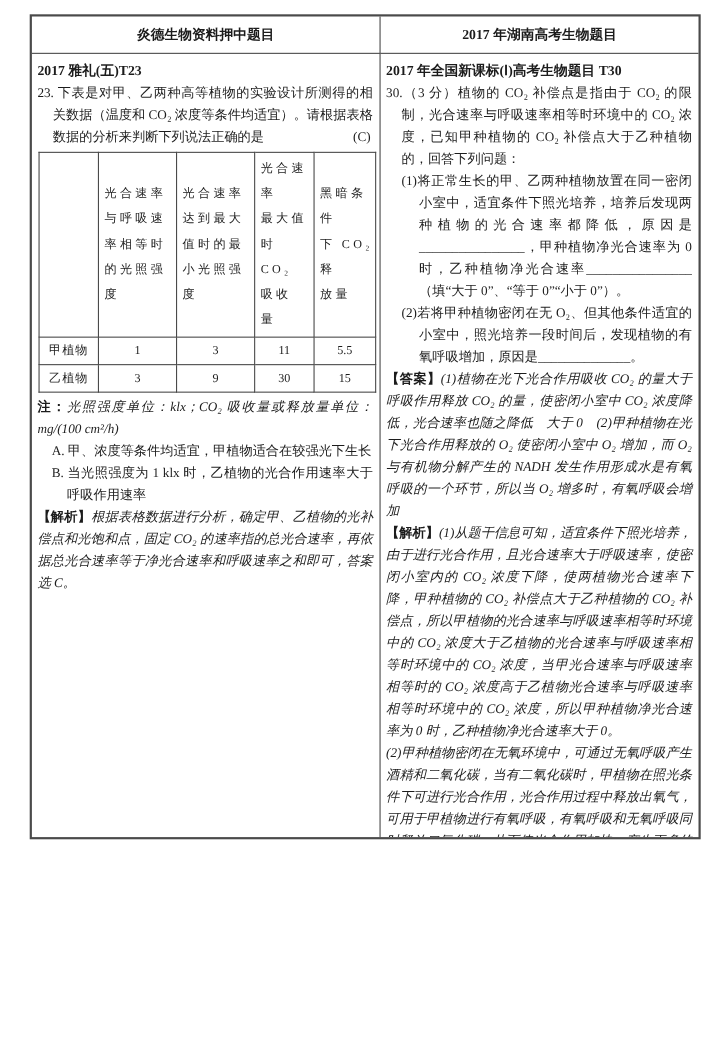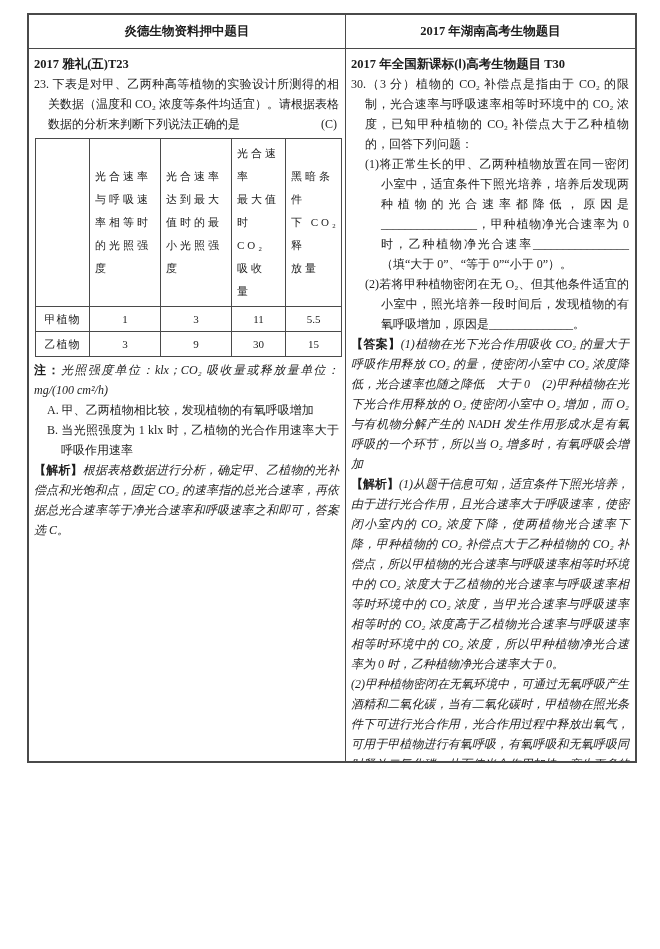--- a/index.html
+++ b/index.html
@@ -123,21 +123,21 @@
           <td>3</td>
           <td>9</td>
           <td>30</td>
           <td>15</td>
         </tr>
       </tbody>
         </table>
 
       <p class="note"><span class="seclabel">注：</span><span class="kai">光照强度单位：klx；CO₂ 吸收量或释放量单位：mg/(100 cm²/h)</span></p>
 
-      <p class="opt"><span>A.</span> <span>甲、乙两植物相比较，发现植物的有氧呼吸增加</span></p>
+      <p class="opt"><span>A.</span> <span>甲、浓度等条件均适宜，甲植物适合在较强光下生长</span></p>
       <p class="opt"><span>B.</span> <span>当光照强度为 1 klx 时，乙植物的光合作用速率大于呼吸作用速率</span></p>
 
       <p class="kai"><span class="seclabel">【解析】</span><span>根据表格数据进行分析，确定甲、乙植物的光补偿点和光饱和点，固定 CO₂ 的速率指的总光合速率，再依据总光合速率等于净光合速率和呼吸速率之和即可，答案选 C。</span></p>
     </div>
 
     <div class="bcell">
       <p class="src-title">2017 年全国新课标(Ⅰ)高考生物题目 T30</p>
 
       <p class="stem"><span>30.</span><span>（3 分）植物的 CO₂ 补偿点是指由于 CO₂ 的限制，光合速率与呼吸速率相等时环境中的 CO₂ 浓度，已知甲种植物的 CO₂ 补偿点大于乙种植物的，回答下列问题：</span></p>
 

